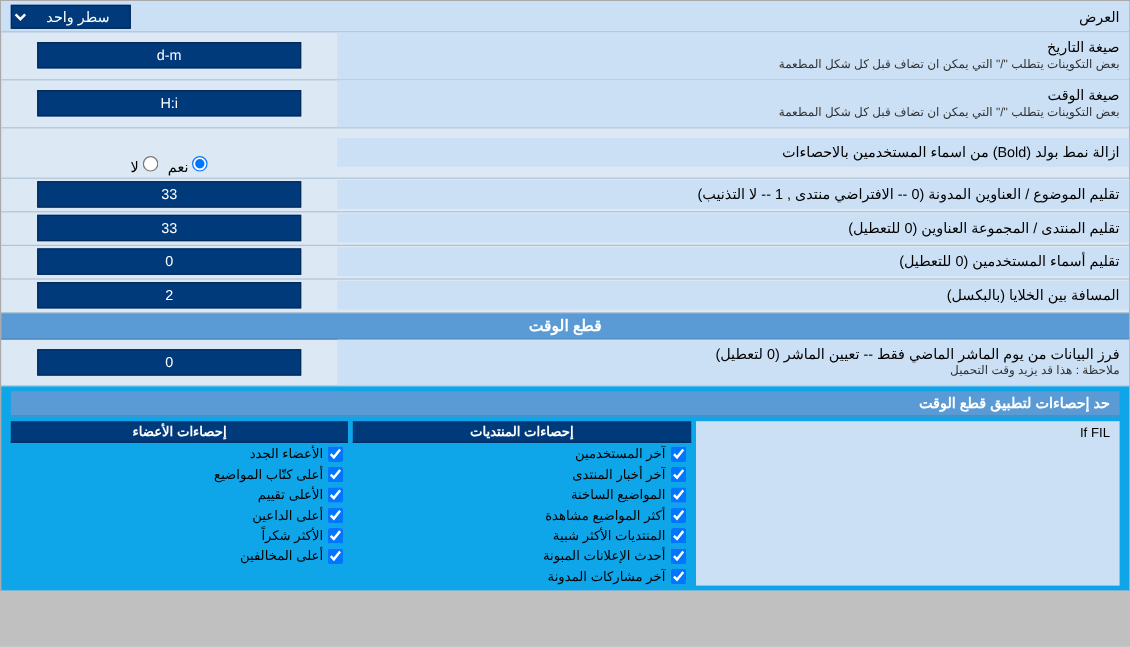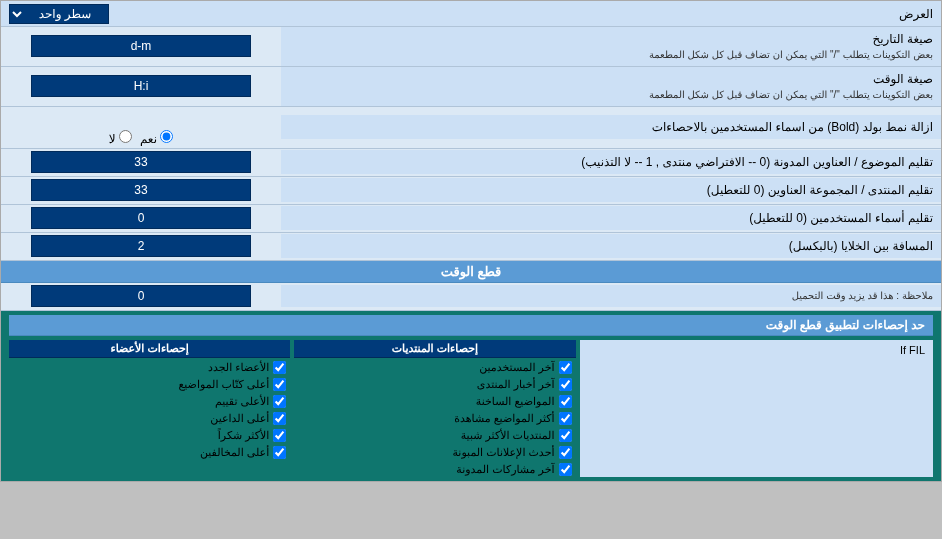--- a/index.html
+++ b/index.html
@@ -69,21 +69,21 @@
       background: #5b9bd5;
       color: #fff;
       font-weight: bold;
       font-size: 13px;
       text-align: center;
       padding: 3px 8px;
       border-bottom: 1px solid #4a8abf;
     }
     
     .bottom-section {
-      background: #0f766e;
+      background: #0ea5e9;
       padding: 4px 8px;
     }
     .bottom-header {
       background: #5b9bd5;
       color: #fff;
       font-weight: bold;
       font-size: 12px;
       text-align: right;
       padding: 3px 8px;
       border-bottom: 1px solid #4a8abf;
@@ -234,20 +234,21 @@
       <input class="input-field" type="text" value="2" style="">
     </div>
   </div>
 
   <div class="section-header">
     <span>قطع الوقت</span>
   </div>
 
   <div class="row">
     <div class="row-label">
+      <span>فرز البيانات من يوم الماشر الماضي فقط -- تعيين الماشر (0 لتعطيل)</span>
       <small>ملاحظة : هذا قد يزيد وقت التحميل</small>
     </div>
     <div class="row-input">
       <input class="input-field" type="text" value="0" style="">
     </div>
   </div>
 
   <div class="bottom-section">
     <div class="bottom-header">
       <span>حد إحصاءات لتطبيق قطع الوقت</span>

